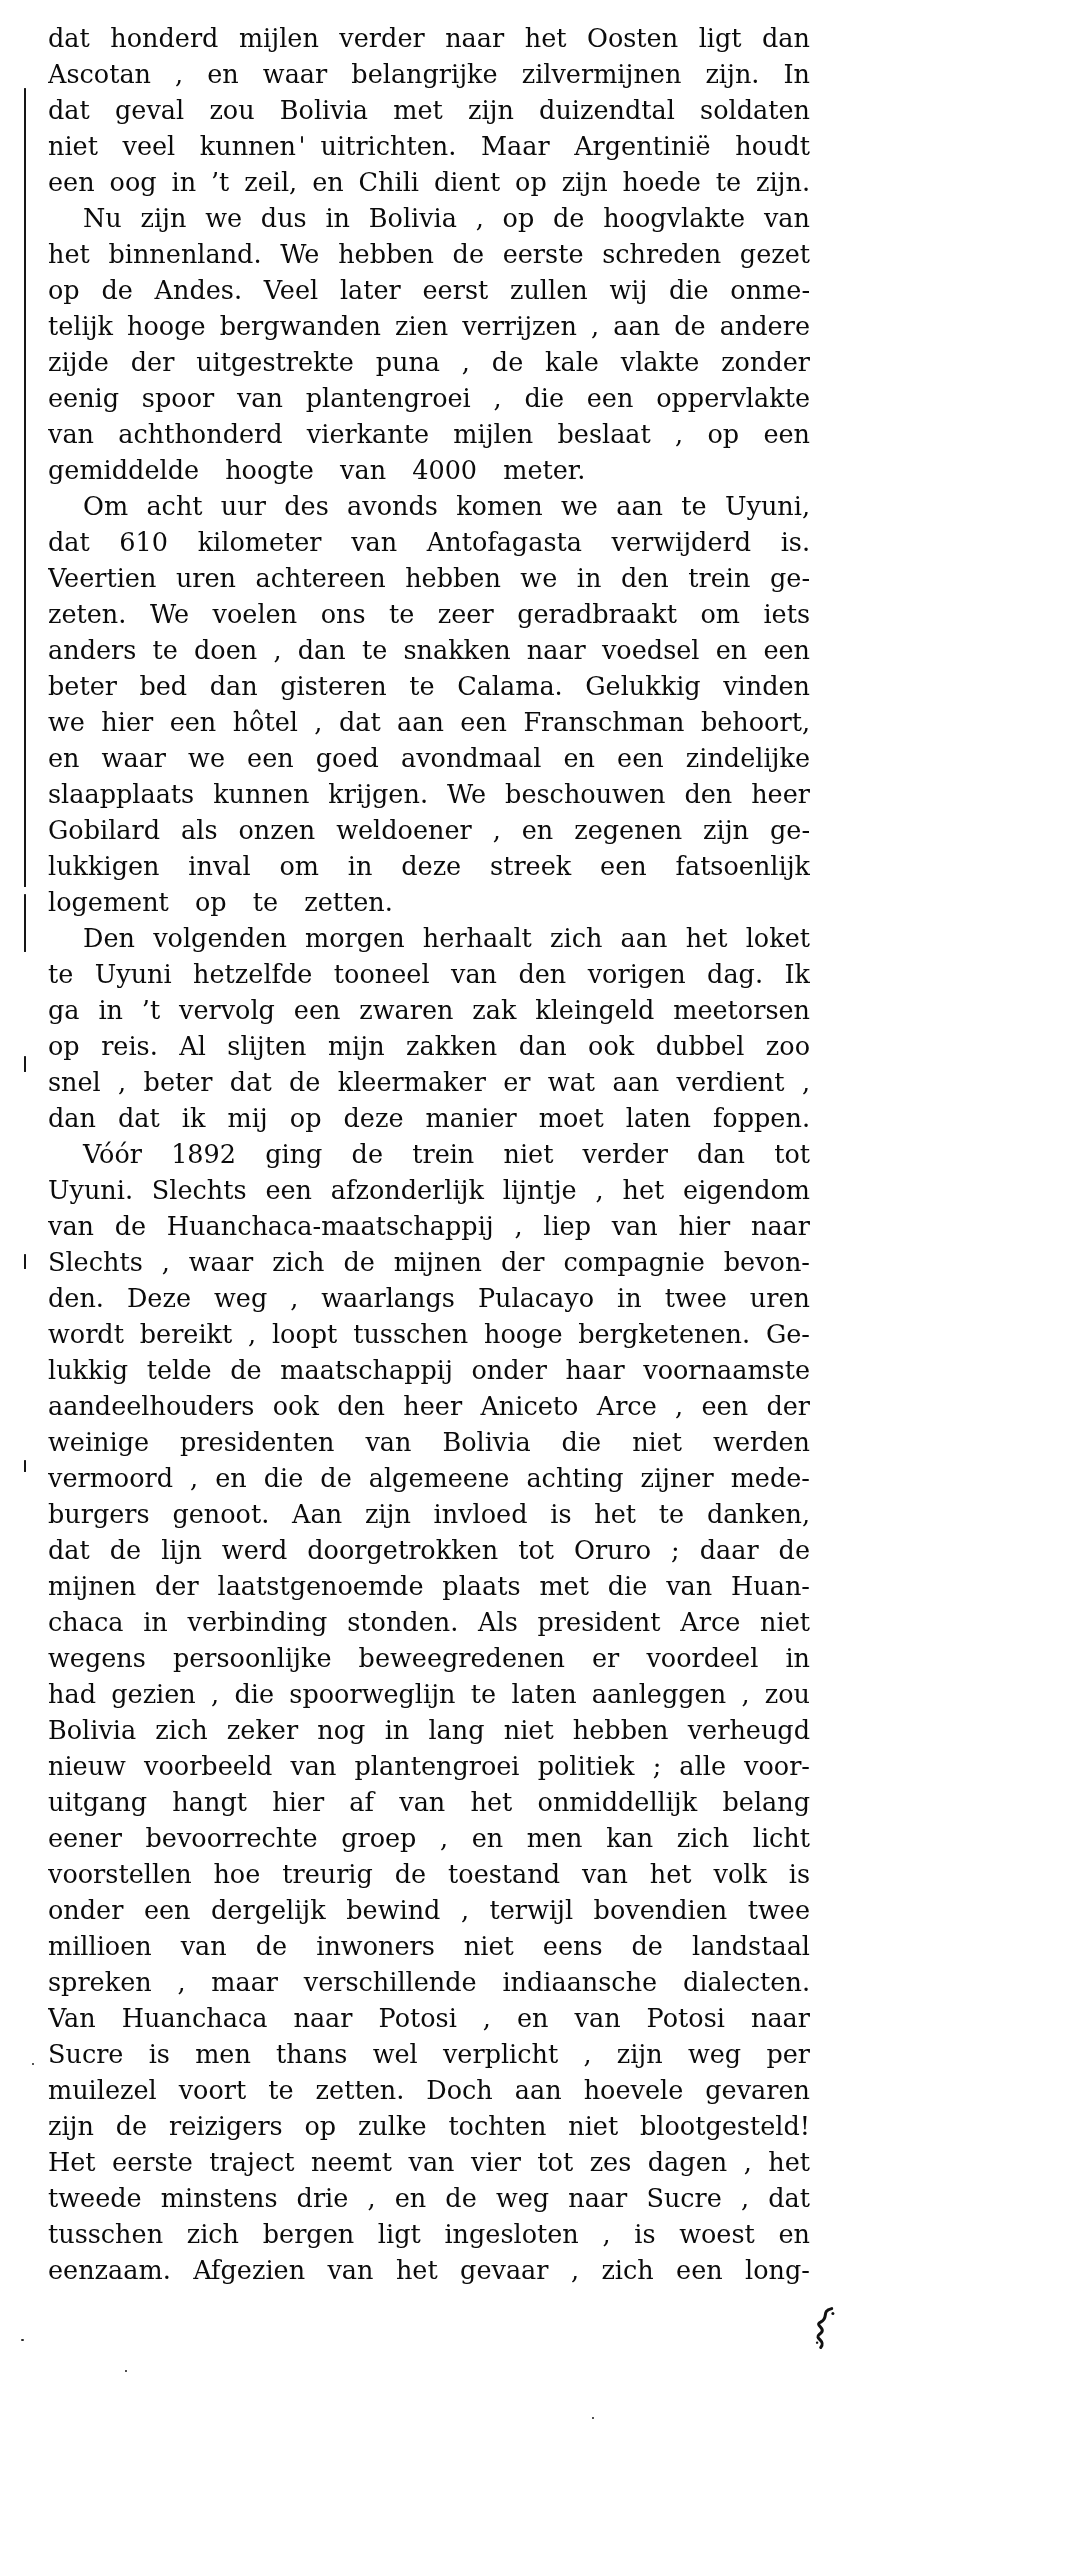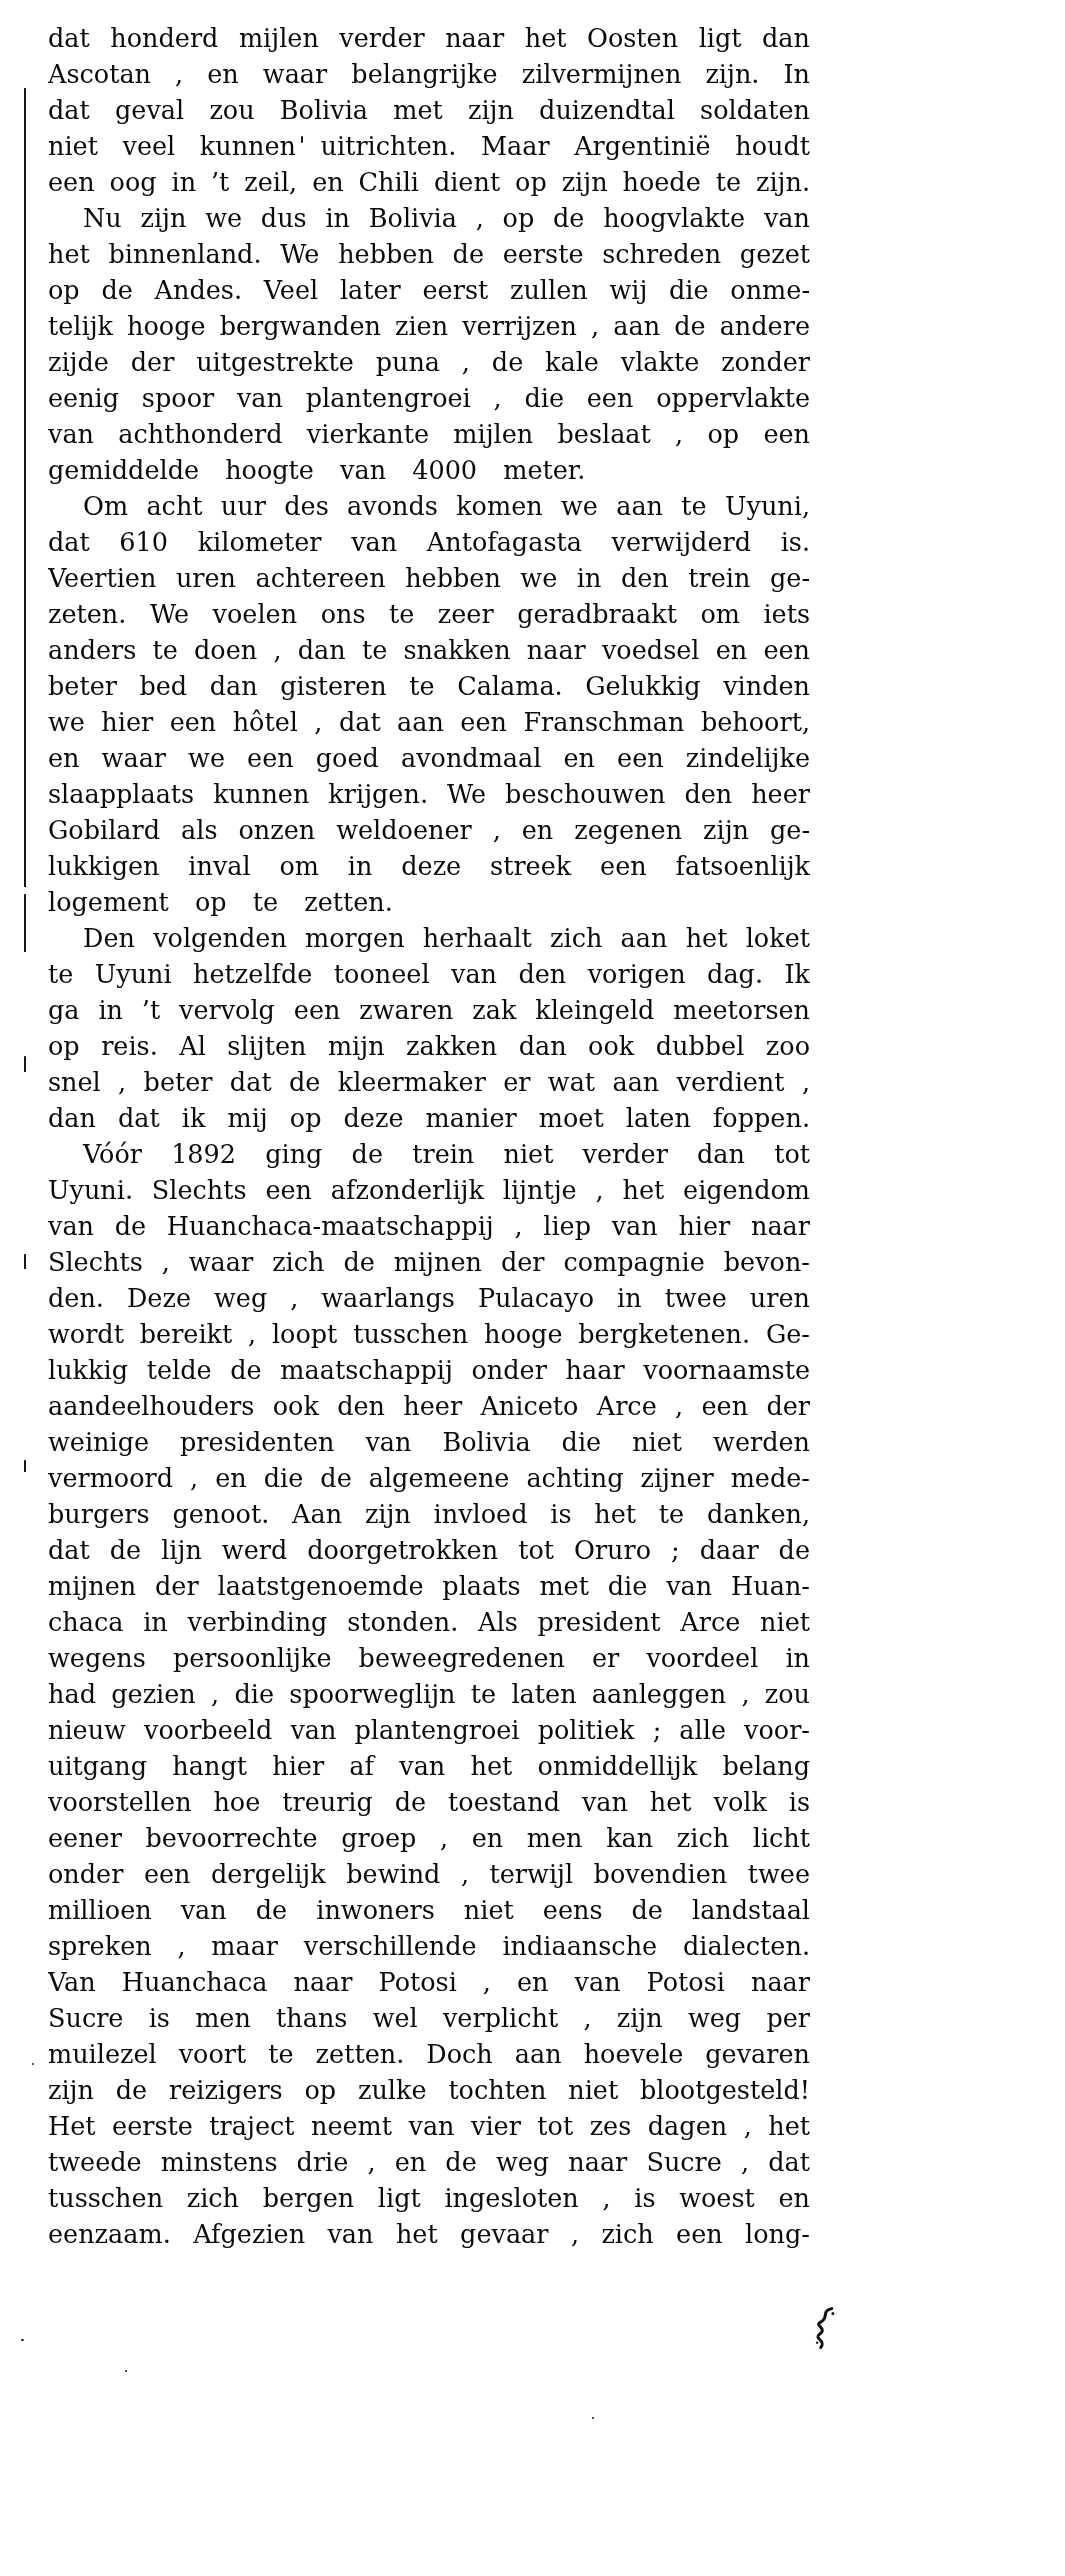--- a/index.html
+++ b/index.html
@@ -121,24 +121,25 @@
       <div class="line">lukkig telde de maatschappij onder haar voornaamste</div>
       <div class="line">aandeelhouders ook den heer Aniceto Arce , een der</div>
       <div class="line">weinige presidenten van Bolivia die niet werden</div>
       <div class="line">vermoord , en die de algemeene achting zijner mede-</div>
       <div class="line">burgers genoot.  Aan zijn invloed is het te danken,</div>
       <div class="line">dat de lijn werd doorgetrokken tot Oruro ; daar de</div>
       <div class="line">mijnen der laatstgenoemde plaats met die van Huan-</div>
       <div class="line">chaca in verbinding stonden. Als president Arce niet</div>
       <div class="line">wegens persoonlijke beweegredenen er voordeel in</div>
       <div class="line">had gezien , die spoorweglijn te laten aanleggen , zou</div>
+      <div class="line">Bolivia zich zeker nog in lang niet hebben verheugd</div>
       <div class="line">nieuw voorbeeld van plantengroei politiek ; alle voor-</div>
       <div class="line">uitgang hangt hier af van het onmiddellijk belang</div>
+      <div class="line">eener bevoorrechte groep , en men kan zich licht</div>
       <div class="line">voorstellen hoe treurig de toestand van het volk is</div>
-      <div class="line">eener bevoorrechte groep , en men kan zich licht</div>
       <div class="line">onder een dergelijk bewind , terwijl bovendien twee</div>
       <div class="line">millioen van de inwoners niet eens de landstaal</div>
       <div class="line">spreken , maar verschillende indiaansche dialecten.</div>
       <div class="line">Van Huanchaca naar Potosi , en van Potosi naar</div>
       <div class="line">Sucre is men thans wel verplicht , zijn weg per</div>
       <div class="line">muilezel voort te zetten. Doch aan hoevele gevaren</div>
       <div class="line">zijn de reizigers op zulke tochten niet blootgesteld!</div>
       <div class="line">Het eerste traject neemt van vier tot zes dagen , het</div>
       <div class="line">tweede minstens drie , en de weg naar Sucre , dat</div>
       <div class="line">tusschen zich bergen ligt ingesloten , is woest en</div>

